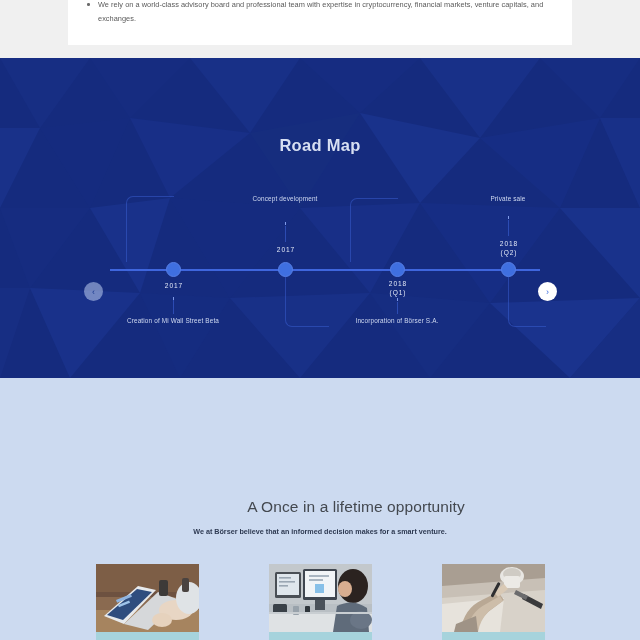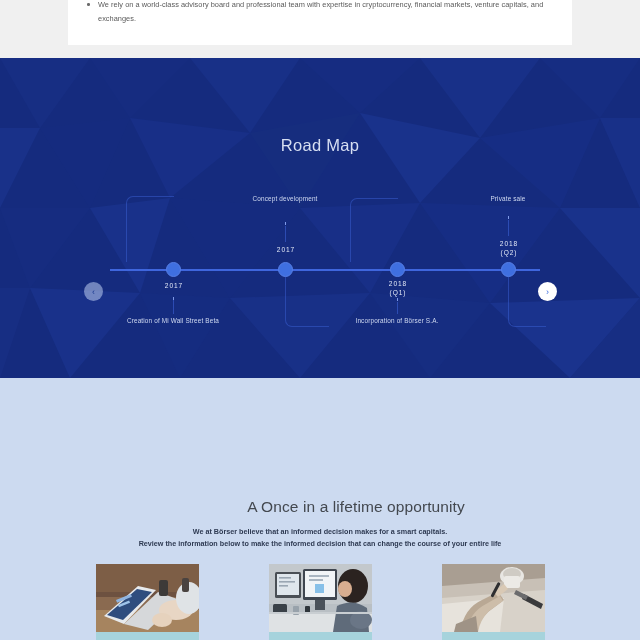--- a/index.html
+++ b/index.html
@@ -57,21 +57,21 @@
     position: absolute;
     left: 0; top: 0;
     width: 640px; height: 320px;
   }
   .roadmap-title {
     position: absolute;
     left: 0; top: 78px;
     width: 640px;
     text-align: center;
     font-size: 16.5px;
-    font-weight: 400;
+    font-weight: 700;
     color: #d7dff2;
     letter-spacing: 0.3px;
   }
 
   .timeline {
     position: absolute;
     left: 0; top: 120px;
     width: 640px; height: 160px;
   }
   .axis {
@@ -291,22 +291,21 @@
       <span>‹</span>
     </div>
     <div class="nav-btn nav-next">
       <span>›</span>
     </div>
   </div>
 
   <div class="opportunity">
     <div class="opp-title">A Once in a lifetime opportunity</div>
     <div class="opp-sub">
-      <span>We at Börser believe that an informed decision makes for a smart capitals.</span><br>
-      <span>Review the information below to make the informed decision that can change the course of your entire life</span>
+      <span>We at Börser believe that an informed decision makes for a smart venture.</span><br>
     </div>
 
     <div class="cards">
 
       <div class="card">
         <div class="card-img">
           <svg viewBox="0 0 103 68" preserveAspectRatio="none" style="width:103px;height:68px;display:block">
             <rect width="103" height="68" fill="#8a6a50"></rect>
             <rect x="0" y="0" width="103" height="30" fill="#7d5e46"></rect>
             <rect x="0" y="28" width="103" height="5" fill="#6d5140"></rect>

